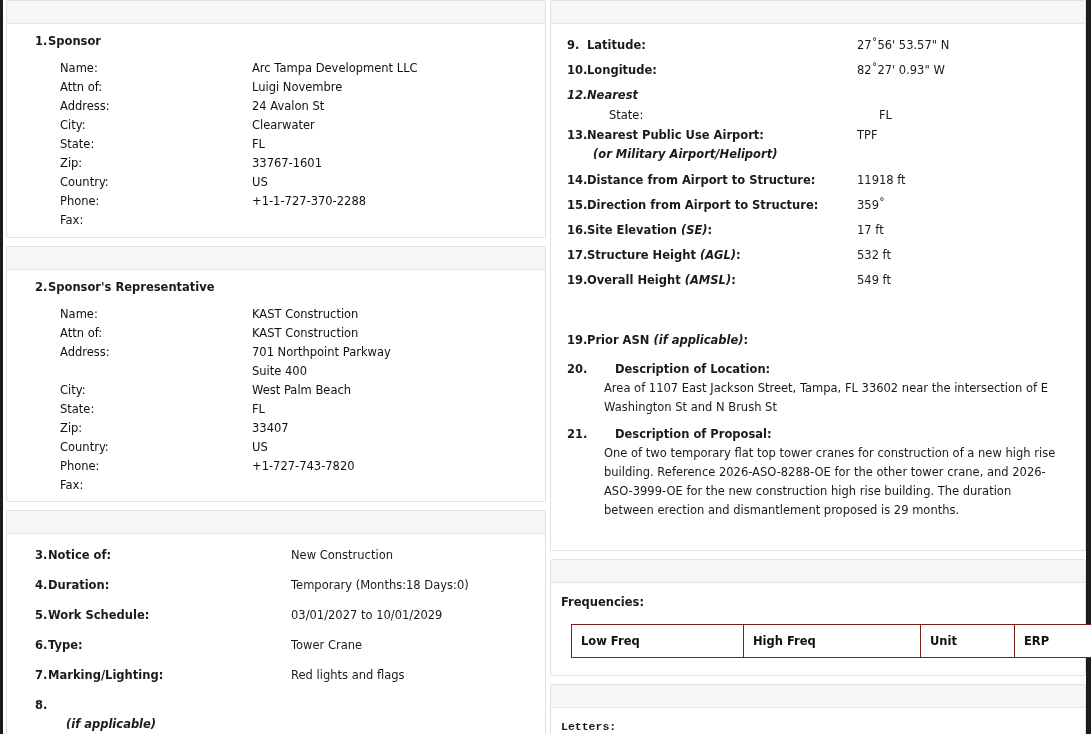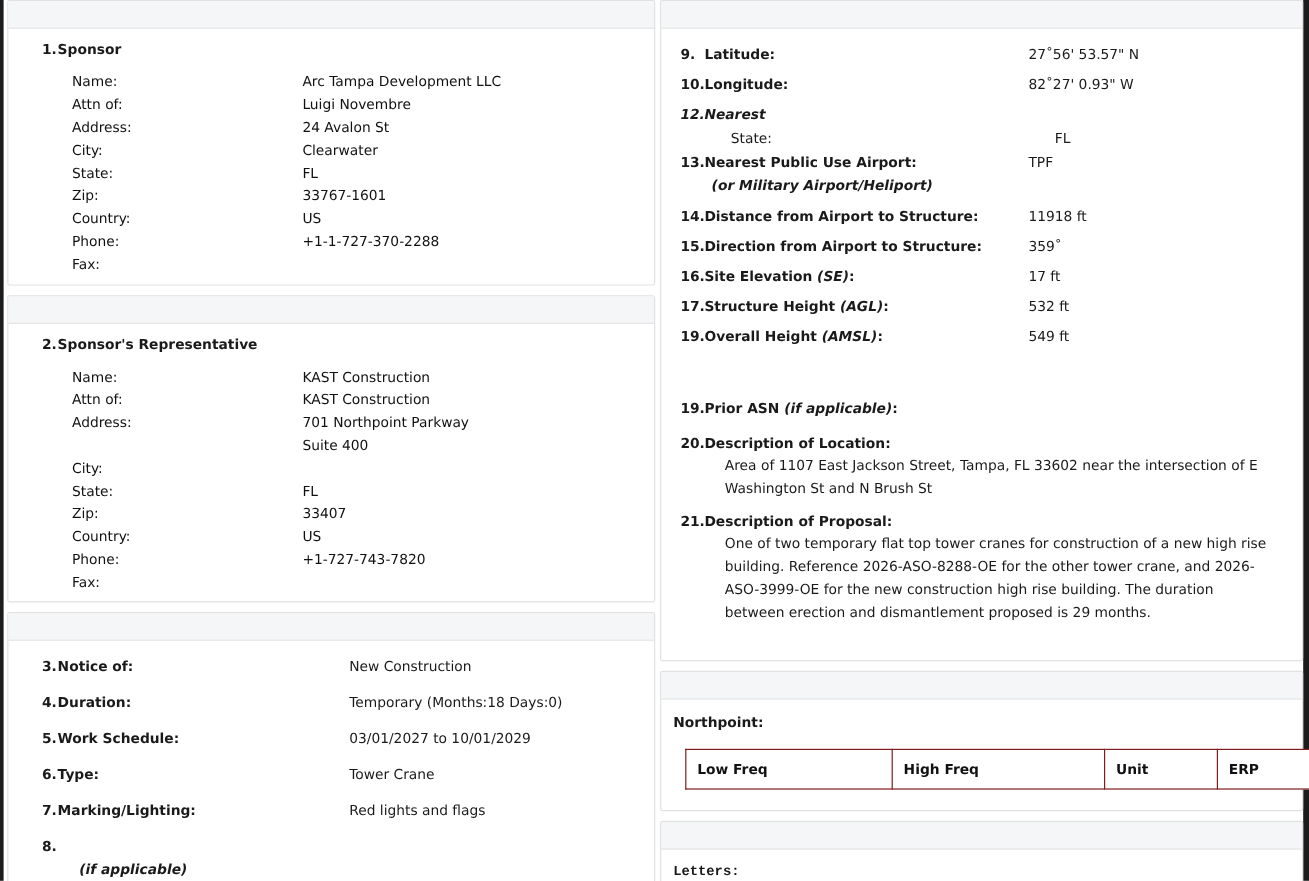--- a/index.html
+++ b/index.html
@@ -114,20 +114,21 @@
     line-height: 16px;
   }
 
   .r-block {
     margin-bottom: 10px;
   }
   .r-block .r-head {
     display: flex;
     font-weight: bold;
     margin-bottom: 3px;
+    gap: 28px;
   }
   .r-block .r-head .r-num {
     width: 20px;
     flex: 0 0 20px;
   }
   .r-block .r-text {
     padding-left: 37px;
     font-weight: normal;
     line-height: 19px;
     padding-right: 14px;
@@ -276,20 +277,21 @@
           <div class="kv">
             <span class="k">Address:</span>
             <span class="v">701 Northpoint Parkway</span>
           </div>
           <div class="kv">
             <span class="k"></span>
             <span class="v">Suite 400</span>
           </div>
           <div class="kv">
             <span class="k">City:</span>
+            <span class="v">West Palm Beach</span>
           </div>
           <div class="kv">
             <span class="k">State:</span>
             <span class="v">FL</span>
           </div>
           <div class="kv">
             <span class="k">Zip:</span>
             <span class="v">33407</span>
           </div>
           <div class="kv">
@@ -440,21 +442,21 @@
             </div>
             <div class="r-text">One of two temporary flat top tower cranes for construction of a new high rise building. Reference 2026-ASO-8288-OE for the other tower crane, and 2026-ASO-3999-OE for the new construction high rise building. The duration between erection and dismantlement proposed is 29 months.</div>
           </div>
 
         </div>
       </div>
 
       <div class="card" style="height:117px;">
         <div class="card-head"></div>
         <div class="card-body" style="padding:8px 10px 8px 6px;">
-          <div class="freq-title">Northpoint:</div>
+          <div class="freq-title">Frequencies:</div>
           <table class="freq-table">
             <thead>
               <tr>
                 <th class="c-low">Low Freq</th>
                 <th class="c-high">High Freq</th>
                 <th class="c-unit">Unit</th>
                 <th class="c-erp">ERP</th>
               </tr>
             </thead>
             <tbody></tbody>

